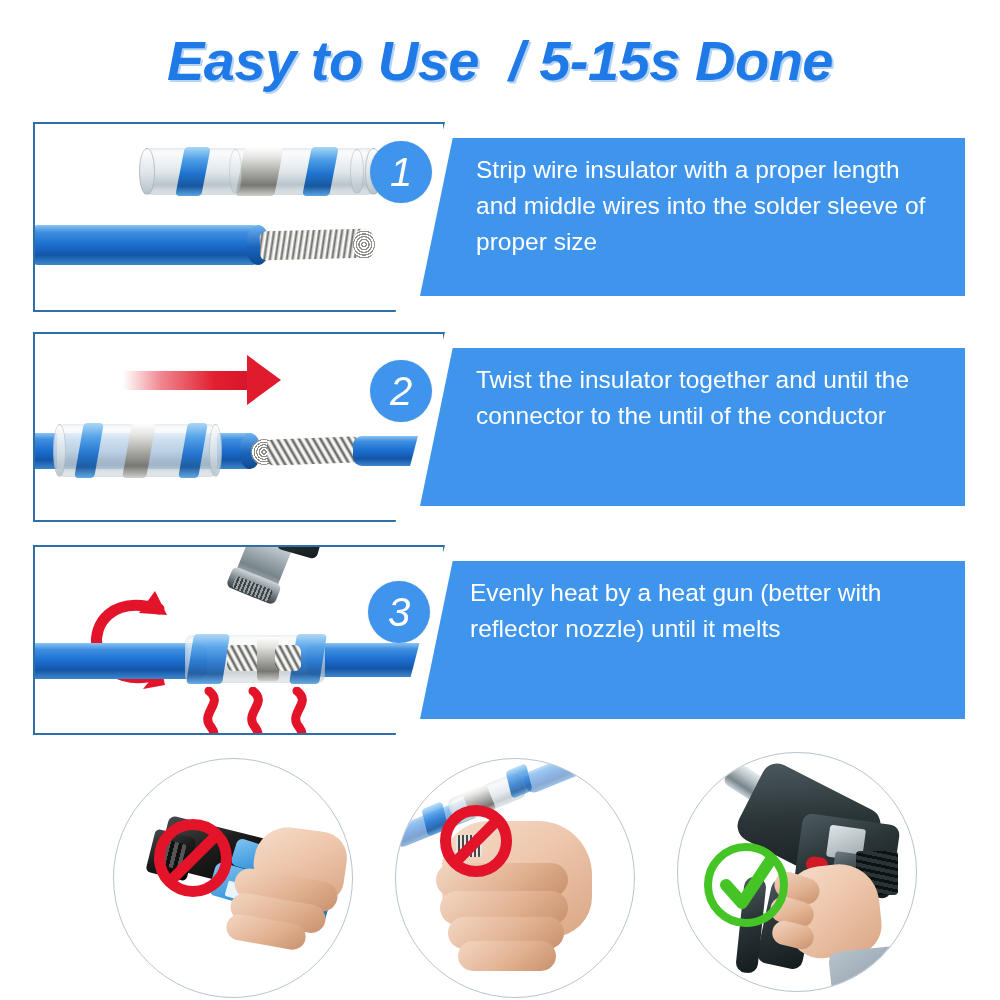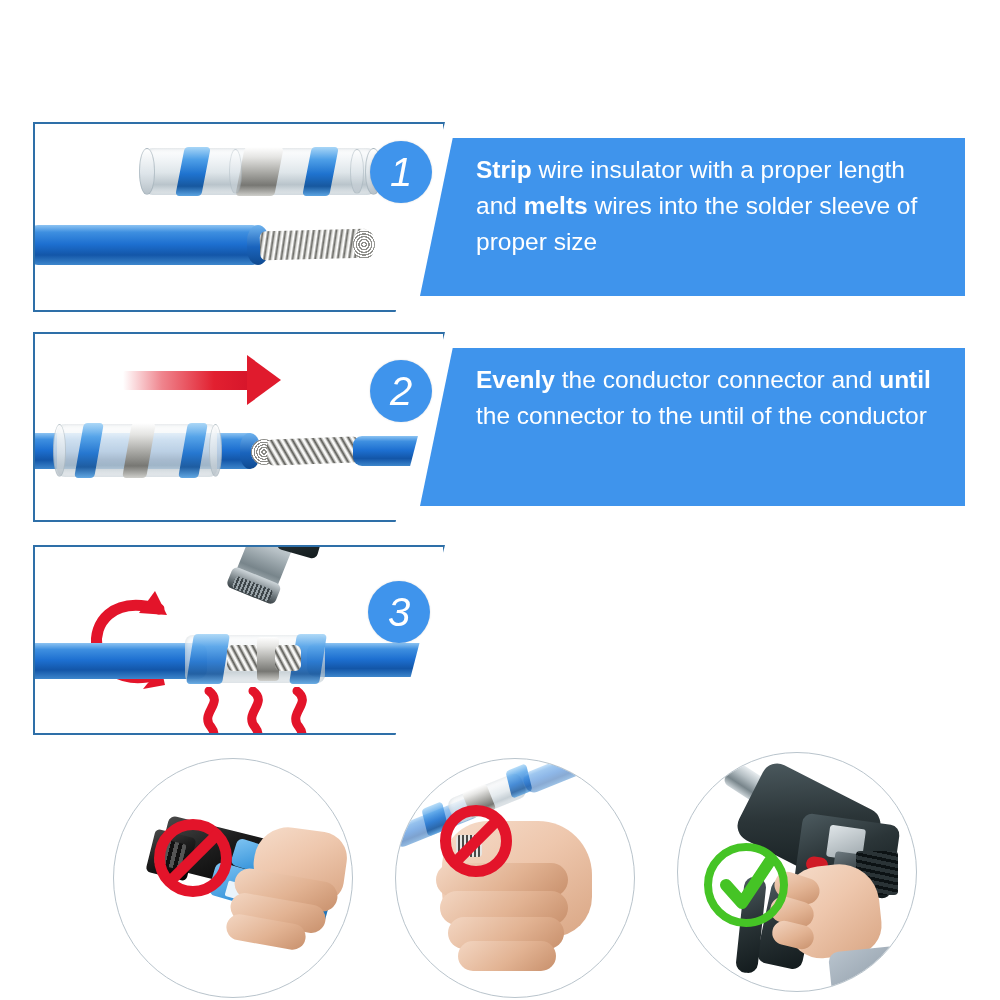--- a/index.html
+++ b/index.html
@@ -40,21 +40,21 @@
   
   .bluepanel{
     position:absolute;left:420px;top:16px;width:545px;height:158px;
     background:#3f94ec;
     clip-path:polygon(6% 0, 100% 0, 100% 100%, 0 100%);
   }
   .bluetext{
     position:absolute;left:56px;top:14px;width:470px;
     color:#ffffff;font-size:24.5px;line-height:36px;
   }
-  .bluetext b{font-weight:bold;}
+  .bluetext b{font-weight:normal;}
   .step-3 .bluetext{left:50px;}
 
   
   .badge{
     position:absolute;width:62px;height:62px;border-radius:50%;
     background:#3f94ec;
     display:flex;align-items:center;justify-content:center;
     color:#ffffff;font-size:40px;font-style:italic;font-weight:normal;
     box-shadow:0 0 2px rgba(0,0,0,.15);
     z-index:6;
@@ -140,20 +140,21 @@
   .toolblack{position:absolute;background:linear-gradient(140deg,#4a4a4a 0%,#1d1d1d 45%,#000 100%);}
   .toolblue{position:absolute;background:linear-gradient(145deg,#7fc4f2 0%,#2f8fd8 50%,#1b6cae 100%);}
   .gunbody{position:absolute;background:linear-gradient(150deg,#4d5b60 0%,#2b3538 45%,#121a1c 100%);}
   .nozzle{position:absolute;background:linear-gradient(to bottom,#e7ecef 0%,#b5bfc4 35%,#78858b 70%,#cdd5d9 100%);}
 </style>
 </head>
 <body>
 
 <div class="page">
 
+  <div class="title">Easy to Use  / 5-15s Done</div>
 
   <div class="step step-1">
 
     <div class="frame">
       <div class="frame-inner">
 
         <div>
           <div class="sleeve" style="left:110px;top:24px;width:230px;height:47px;"></div>
           <div class="cap" style="left:104px;top:24px;width:16px;height:47px;"></div>
           <div class="cap" style="left:330px;top:24px;width:17px;height:47px;"></div>
@@ -175,21 +176,21 @@
 
       </div>
     </div>
 
     <div class="badge badge-1">
       <span>1</span>
     </div>
 
     <div class="bluepanel">
       <div class="bluetext">
-        <b>Strip</b><span> wire insulator with a proper length and </span><b>melts</b><span> wires into the solder sleeve of proper size</span>
+        <b>Strip</b><span> wire insulator with a proper length and </span><b>middle</b><span> wires into the solder sleeve of proper size</span>
       </div>
     </div>
   </div>
 
   <div class="step step-2">
 
     <div class="frame">
       <div class="frame-inner">
 
         <div>
@@ -218,21 +219,21 @@
 
       </div>
     </div>
 
     <div class="badge badge-2">
       <span>2</span>
     </div>
 
     <div class="bluepanel">
       <div class="bluetext">
-        <b>Evenly</b><span> the conductor connector and </span><b>until</b><span> the connector to the until of the conductor</span>
+        <b>Twist</b><span> the insulator together and </span><b>until</b><span> the connector to the until of the conductor</span>
       </div>
     </div>
   </div>
 
   <div class="step step-3">
 
     <div class="frame">
       <div class="frame-inner">
 
         <div style="position:absolute;left:222px;top:-28px;transform:rotate(22deg);">
@@ -273,20 +274,25 @@
           </svg>
         </div>
 
       </div>
     </div>
 
     <div class="badge badge-3">
       <span>3</span>
     </div>
 
+    <div class="bluepanel">
+      <div class="bluetext">
+        <span>Evenly </span><b>heat</b><span> by a heat gun (better with reflector nozzle) until it melts</span>
+      </div>
+    </div>
   </div>
 
   <div class="circle circle-1">
     <div>
       <div class="toolblack" style="left:48px;top:68px;width:106px;height:52px;border-radius:7px;transform:rotate(14deg);"></div>
       <div class="toolblack" style="left:36px;top:74px;width:42px;height:44px;border-radius:5px;transform:rotate(14deg);"></div>
       <div style="position:absolute;left:42px;top:82px;width:28px;height:26px;transform:rotate(14deg);
            background:repeating-linear-gradient(90deg,#555 0 4px,#111 4px 8px);border-radius:3px;"></div>
       <div class="toolblue" style="left:118px;top:92px;width:96px;height:28px;border-radius:6px;transform:rotate(17deg);"></div>
       <div class="toolblue" style="left:96px;top:118px;width:120px;height:34px;border-radius:7px;transform:rotate(16deg);"></div>

